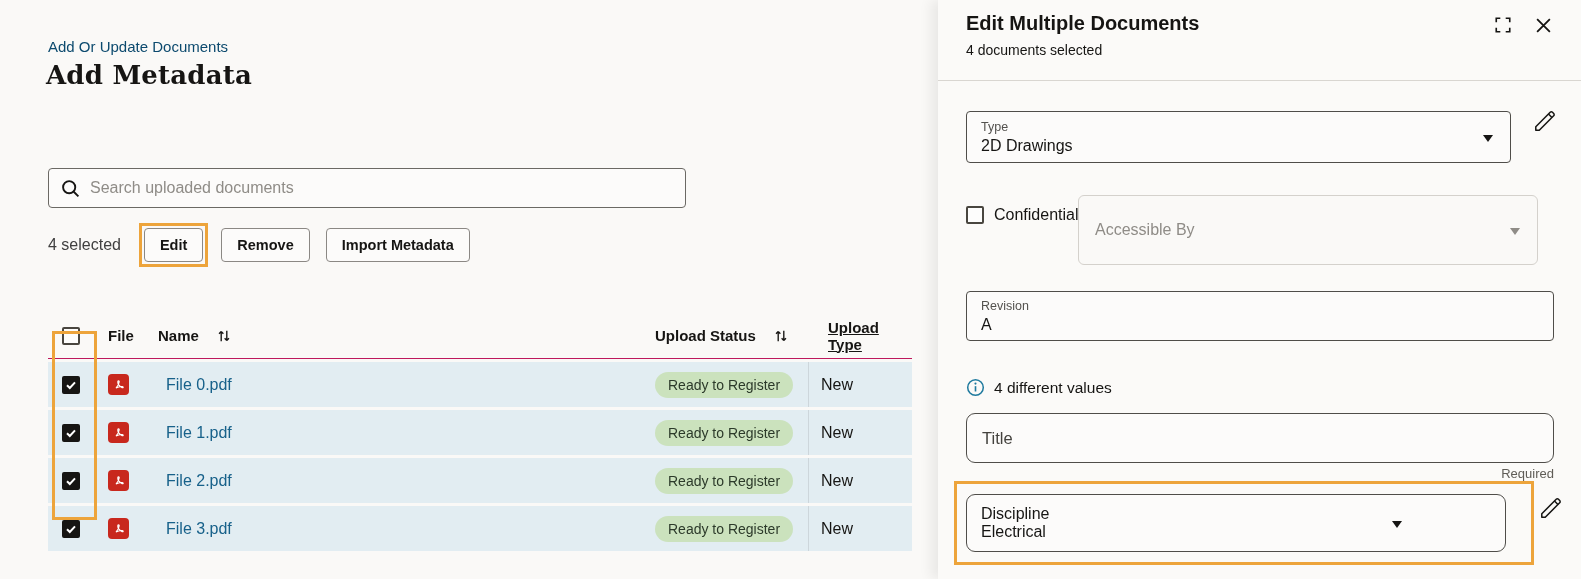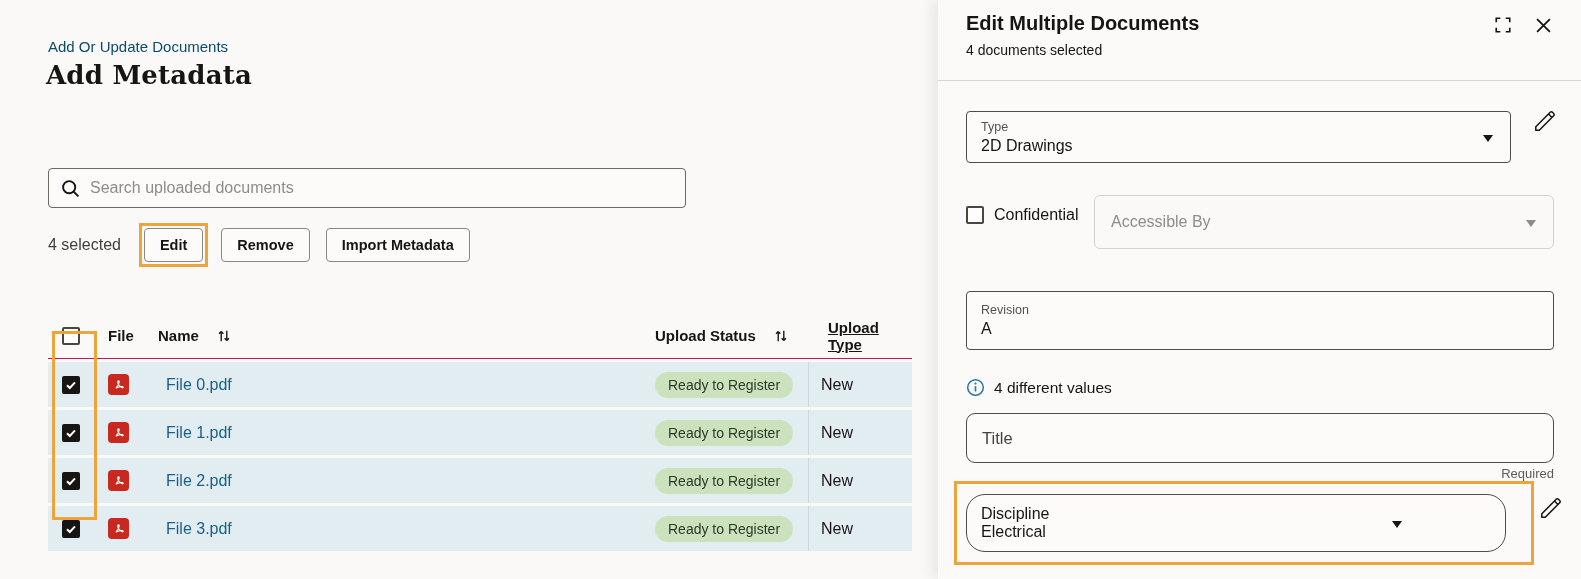--- a/index.html
+++ b/index.html
@@ -97,43 +97,43 @@
   }
   .caret.gray { border-top-color:#8f8c87; }
 
   .f-type { left:28px; top:111px; width:545px; height:52px; }
   .pencil-1 { position:absolute; left:594px; top:108px; background:none; border:none; cursor:pointer; }
   .pencil-2 { position:absolute; left:600px; top:495px; background:none; border:none; cursor:pointer; }
 
   .conf-row { position:absolute; left:28px; top:206px; display:flex; align-items:center; gap:10px; }
   .conf-label { font-size:16px; }
   .f-accessible {
-    position:absolute; left:156px; top:195px; width:460px; height:54px;
+    position:absolute; left:140px; top:195px; width:460px; height:70px;
     background:#faf9f7; border:1px solid #d4d1cc; border-radius:6px;
     display:flex; align-items:center; padding:0 16px;
   }
   .f-accessible .ph { font-size:16px; color:#8f8c87; }
 
-  .f-revision { left:28px; top:291px; width:588px; height:59px; }
+  .f-revision { left:28px; top:291px; width:588px; height:50px; }
 
   .info-row { position:absolute; left:28px; top:378px; display:flex; align-items:center; gap:9px; }
   .info-text { font-size:15.5px; }
 
   .f-title { position:absolute; left:28px; top:413px; width:588px; height:50px;
     background:#fcfbfa; border:1px solid #4f4d49; border-radius:9px; padding:0 15px;
     font-family:"Liberation Sans",sans-serif; font-size:16.5px; color:#161513; outline:none; }
   .f-title::placeholder { color:#44423e; }
   .required { position:absolute; left:28px; top:466px; width:588px; text-align:right; font-size:13px; color:#5f5c56; }
 
   .disc-wrap {
     position:absolute; left:16px; top:481px; width:580px; height:84px;
     border:3px solid var(--accent-orange,#eda43b); display:flex; align-items:center; padding-left:9px;
   }
   .f-discipline { position:relative; width:540px; height:58px; background:#fcfbfa;
-    border:1px solid #4f4d49; border-radius:19px; padding:7px 14px;
+    border:1px solid #4f4d49; border-radius:9px; padding:7px 14px;
     display:flex; flex-direction:column; justify-content:center; }
 </style>
 </head>
 <body>
 
 <div class="main">
 
   <div class="breadcrumb">Add Or Update Documents</div>
   <h1 class="page-title">Add Metadata</h1>
 

